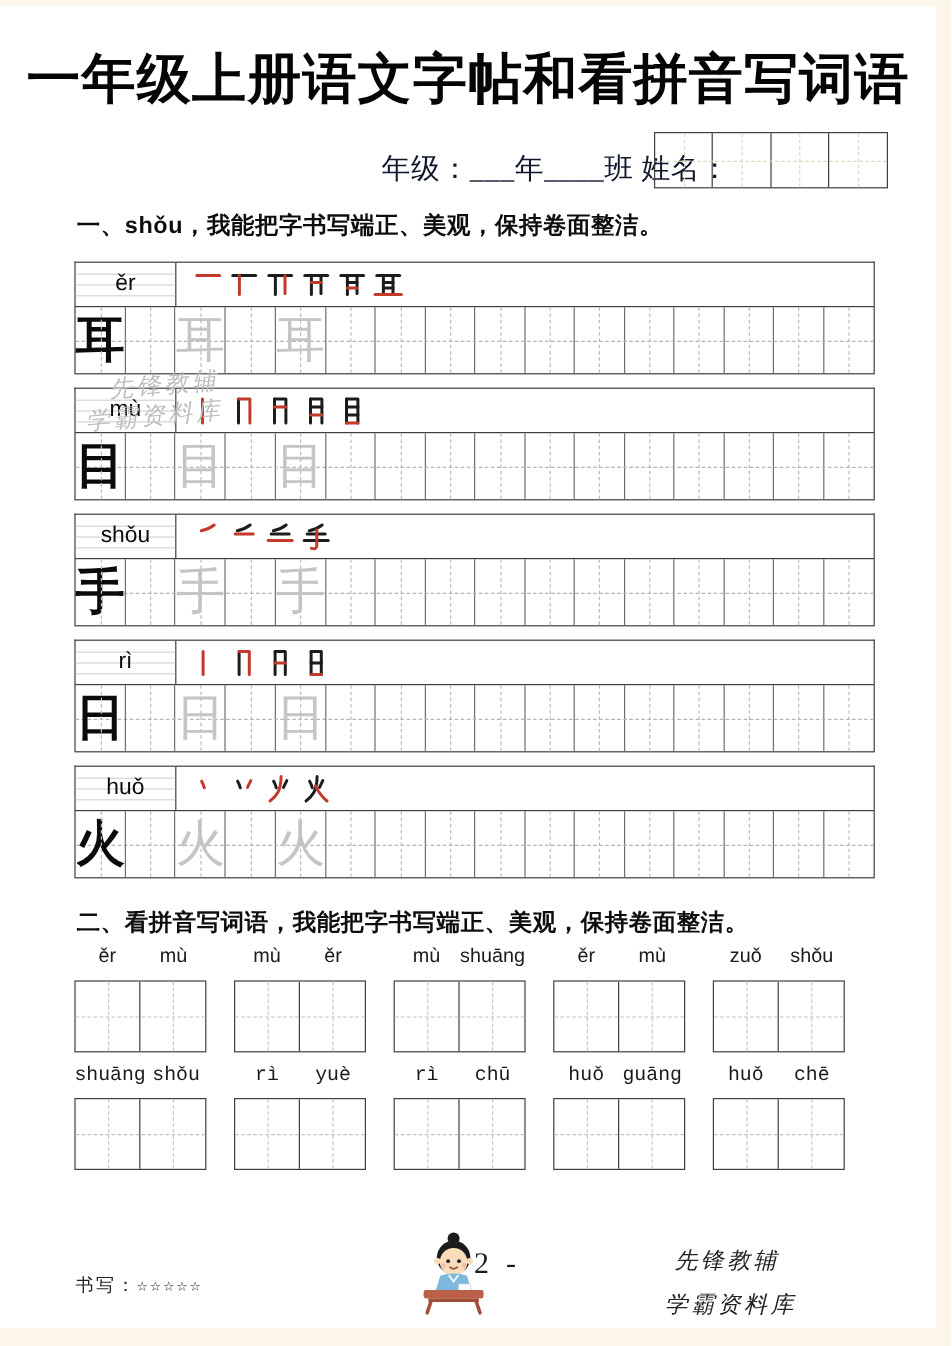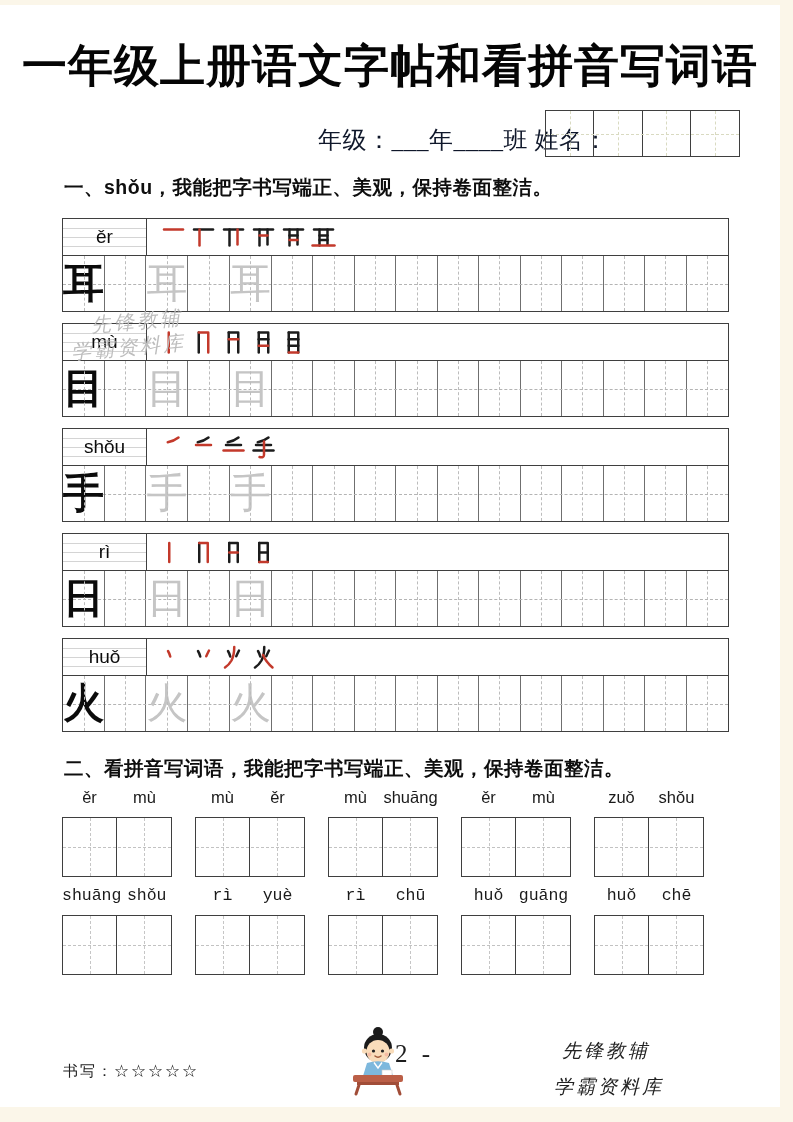--- a/index.html
+++ b/index.html
@@ -62,21 +62,21 @@
   .word-group{width:110px;flex:0 0 110px;}
   .word-labels{height:29px;display:flex;align-items:flex-start;}
   .wlab{flex:1;text-align:center;font-size:16.5px;color:#1a1a1a;white-space:nowrap;}
   .word-grid{width:110px;height:60px;border:1.5px solid #3f3f3f;display:grid;
     grid-template-columns:1fr 1fr;position:relative;box-sizing:border-box;background:#fff;}
   .word-grid::after{content:'';position:absolute;left:0;right:0;top:50%;border-top:1px dashed #c2c2c2;}
   .wcell{position:relative;border-right:1.2px solid #3f3f3f;}
   .wcell:last-child{border-right:none;}
   .wcell::before{content:'';position:absolute;left:50%;top:0;bottom:0;border-left:1px dashed #c6c6c6;}
 
-  .score-line{position:absolute;left:63px;top:1062px;font-family:Liberation Serif, serif;
+  .score-line{position:absolute;left:63px;top:1062px;font-family:Liberation Mono, monospace;
     font-size:15px;letter-spacing:2px;color:#222;}
   .mascot{position:absolute;left:349px;top:1026px;width:58px;height:70px;}
   .page-number{position:absolute;left:395px;top:1040px;font-family:"Liberation Serif",serif;
     font-size:25px;color:#1d1d1d;letter-spacing:4px;}
   .brand1{position:absolute;left:562px;top:1038px;}
   .brand2{position:absolute;left:554px;top:1074px;}
   .brand1,.brand2{font-family:"Liberation Serif",serif;font-style:italic;font-size:19px;
     letter-spacing:3px;color:#222;}
 </style>
 </head>

